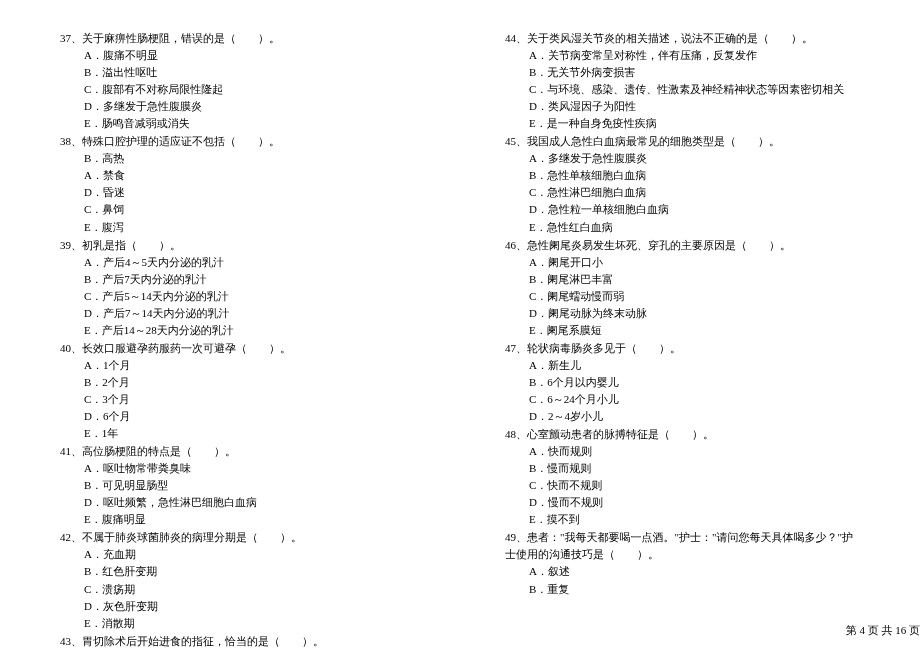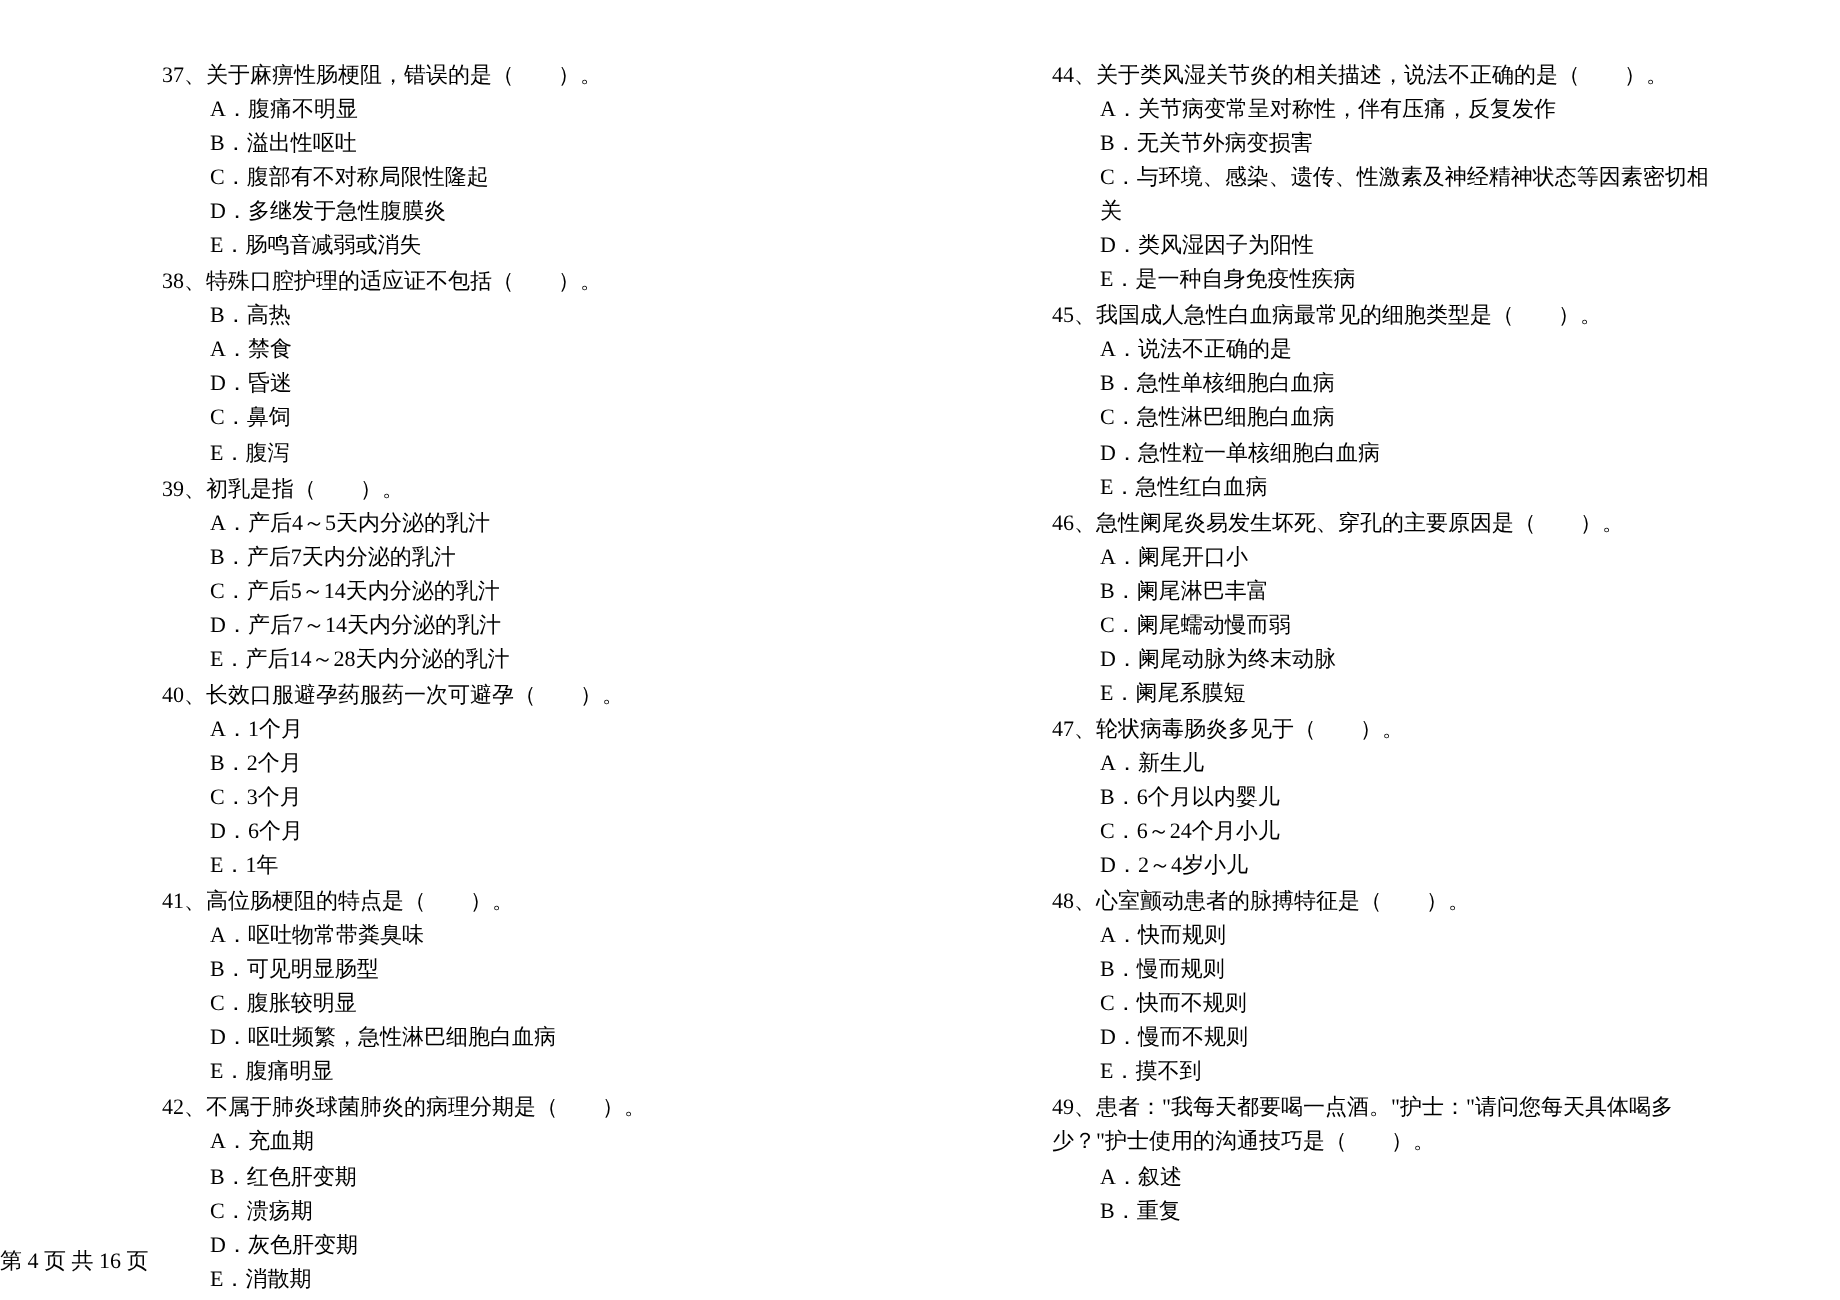--- a/index.html
+++ b/index.html
@@ -17,34 +17,33 @@
       display: flex;
       padding: 30px 60px 10px 60px;
       gap: 90px;
     }
     .column {
       flex: 1;
       line-height: 1.55;
     }
     .question {
       margin-bottom: 1px;
-      margin-left: 21px;
     }
     .q-text {
       display: block;
     }
     .option {
       padding-left: 24px;
       display: block;
     }
     .footer {
       position: absolute;
       bottom: 12px;
       width: 100%;
-      text-align: left;
+      text-align: right;
       font-size: 11px;
     }
   </style>
 </head>
 <body>
 
 <div class="page">
   <div class="column">
     <div class="question">
       <span class="q-text">37、关于麻痹性肠梗阻，错误的是（　　）。</span>
@@ -75,21 +74,20 @@
       <span class="option">A．1个月</span>
       <span class="option">B．2个月</span>
       <span class="option">C．3个月</span>
       <span class="option">D．6个月</span>
       <span class="option">E．1年</span>
     </div>
     <div class="question">
       <span class="q-text">41、高位肠梗阻的特点是（　　）。</span>
       <span class="option">A．呕吐物常带粪臭味</span>
       <span class="option">B．可见明显肠型</span>
-      <span class="option">C．腹胀较明显</span>
       <span class="option">D．呕吐频繁，急性淋巴细胞白血病</span>
       <span class="option">E．腹痛明显</span>
     </div>
     <div class="question">
       <span class="q-text">42、不属于肺炎球菌肺炎的病理分期是（　　）。</span>
       <span class="option">A．充血期</span>
       <span class="option">B．红色肝变期</span>
       <span class="option">C．溃疡期</span>
       <span class="option">D．灰色肝变期</span>
       <span class="option">E．消散期</span>
@@ -104,21 +102,21 @@
     <div class="question">
       <span class="q-text">44、关于类风湿关节炎的相关描述，说法不正确的是（　　）。</span>
       <span class="option">A．关节病变常呈对称性，伴有压痛，反复发作</span>
       <span class="option">B．无关节外病变损害</span>
       <span class="option">C．与环境、感染、遗传、性激素及神经精神状态等因素密切相关</span>
       <span class="option">D．类风湿因子为阳性</span>
       <span class="option">E．是一种自身免疫性疾病</span>
     </div>
     <div class="question">
       <span class="q-text">45、我国成人急性白血病最常见的细胞类型是（　　）。</span>
-      <span class="option">A．说法不正确的是</span>
+      <span class="option">A．多继发于急性腹膜炎</span>
       <span class="option">B．急性单核细胞白血病</span>
       <span class="option">C．急性淋巴细胞白血病</span>
       <span class="option">D．急性粒一单核细胞白血病</span>
       <span class="option">E．急性红白血病</span>
     </div>
     <div class="question">
       <span class="q-text">46、急性阑尾炎易发生坏死、穿孔的主要原因是（　　）。</span>
       <span class="option">A．阑尾开口小</span>
       <span class="option">B．阑尾淋巴丰富</span>
       <span class="option">C．阑尾蠕动慢而弱</span>

